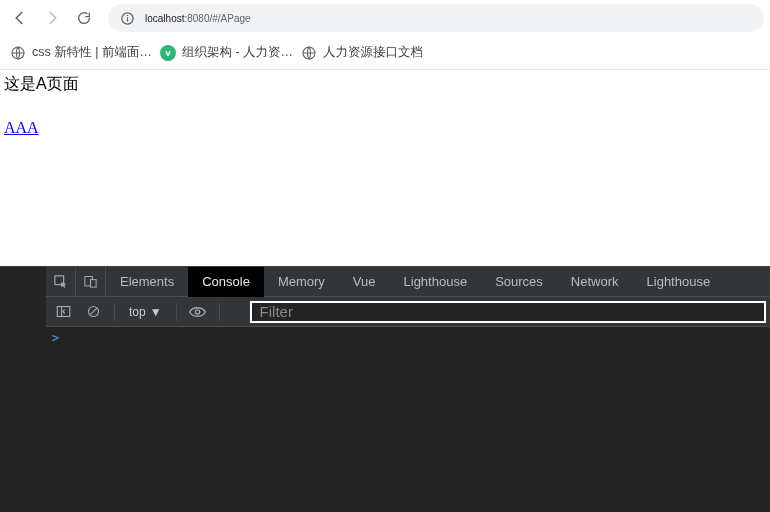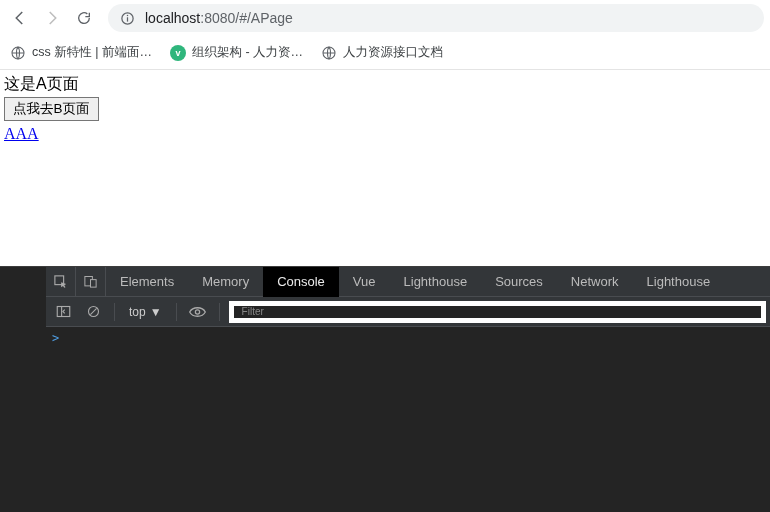--- a/index.html
+++ b/index.html
@@ -32,34 +32,34 @@
   .nav-btn.enabled { color: #3c4043; cursor: pointer; }
   .addr {
     flex: 1;
     display: flex;
     align-items: center;
     height: 28px;
     border-radius: 14px;
     background: #f1f3f4;
     padding: 0 12px;
     color: #202124;
-    font-size: 14px;
+    font-size: 10px;
     gap: 10px;
     margin-left: 6px;
   }
   .addr .info-icon { color: #5f6368; font-size: 15px; }
   .addr .host-dim { color: #5f6368; }
   .addr .host { color: #202124; }
 
   .bookmarks {
     display: flex;
     align-items: center;
     height: 34px;
     padding: 0 8px;
-    gap: 14px;
+    gap: 4px;
     border-bottom: 1px solid #e4e4e4;
     background: #fff;
   }
   .bm-item {
     display: flex; align-items: center; gap: 6px;
     font-size: 12.5px;
     color: #3c4043;
     cursor: pointer;
     max-width: 170px;
     white-space: nowrap;
@@ -164,25 +164,25 @@
   .dt-sep { width:1px; height:18px; background:#494c50; margin:0 4px; }
   .dt-ctx {
     color:#ccc; display:flex; align-items:center; gap:4px;
     padding: 0 6px; cursor: pointer;
     font-size: 12px;
   }
   .dt-filter {
     flex: 1;
     height: 22px;
     background: #242424;
-    border: 5px solid #ffffff;
+    border: 2px solid #ffffff;
     color: #bbb;
     padding: 0 8px;
-    font-size: 10px;
-    margin-left: 1px;
+    font-size: 15px;
+    margin-left: 22px;
   }
   .dt-filter::placeholder { color: #888; }
 
   .dt-console {
     flex: 1;
     background: #242424;
     padding: 4px 6px;
     font-family: Consolas, monospace;
     font-size: 12px;
   }
@@ -243,41 +243,41 @@
           <circle cx="12" cy="12" r="9" fill="none" stroke="#5f6368" stroke-width="1.6"></circle>
           <path d="M3 12h18M12 3c3 3 3 15 0 18M12 3c-3 3-3 15 0 18" fill="none" stroke="#5f6368" stroke-width="1.6"></path>
         </svg>
     </span>
     <span>人力资源接口文档</span>
   </div>
 </div>
 
 <div class="page">
   <div class="page-title">这是A页面</div>
-  <button class="page-btn">点我去B页面</button><br>
+  <br>
   <a class="page-link">AAA</a>
 </div>
 
 <div class="devtools">
   <div class="dt-tabs">
     <div class="dt-iconbtn">
       <svg width="15" height="15" viewBox="0 0 24 24">
           <rect x="3" y="3" width="14" height="14" fill="none" stroke="#aaa" stroke-width="1.8"></rect>
           <path d="M13 13l8 3-3 2 2 3-2 1-2-3-3 2z" fill="#aaa"></path>
         </svg>
     </div>
     <div class="dt-iconbtn" style="border-right:1px solid #494c50">
       <svg width="15" height="15" viewBox="0 0 24 24">
           <rect x="3" y="4" width="12" height="15" fill="none" stroke="#aaa" stroke-width="1.6"></rect>
           <rect x="12" y="9" width="9" height="12" fill="#333639" stroke="#aaa" stroke-width="1.6"></rect>
         </svg>
     </div>
     <div class="dt-tab">Elements</div>
+    <div class="dt-tab active">Console</div>
     <div class="dt-tab">Memory</div>
-    <div class="dt-tab active">Console</div>
     <div class="dt-tab">Vue</div>
     <div class="dt-tab">Lighthouse</div>
     <div class="dt-tab">Sources</div>
     <div class="dt-tab">Network</div>
     <div class="dt-tab">Lighthouse</div>
   </div>
 
   <div class="dt-toolbar2">
     <div class="dt-tool">
       <svg width="15" height="13" viewBox="0 0 24 20">

